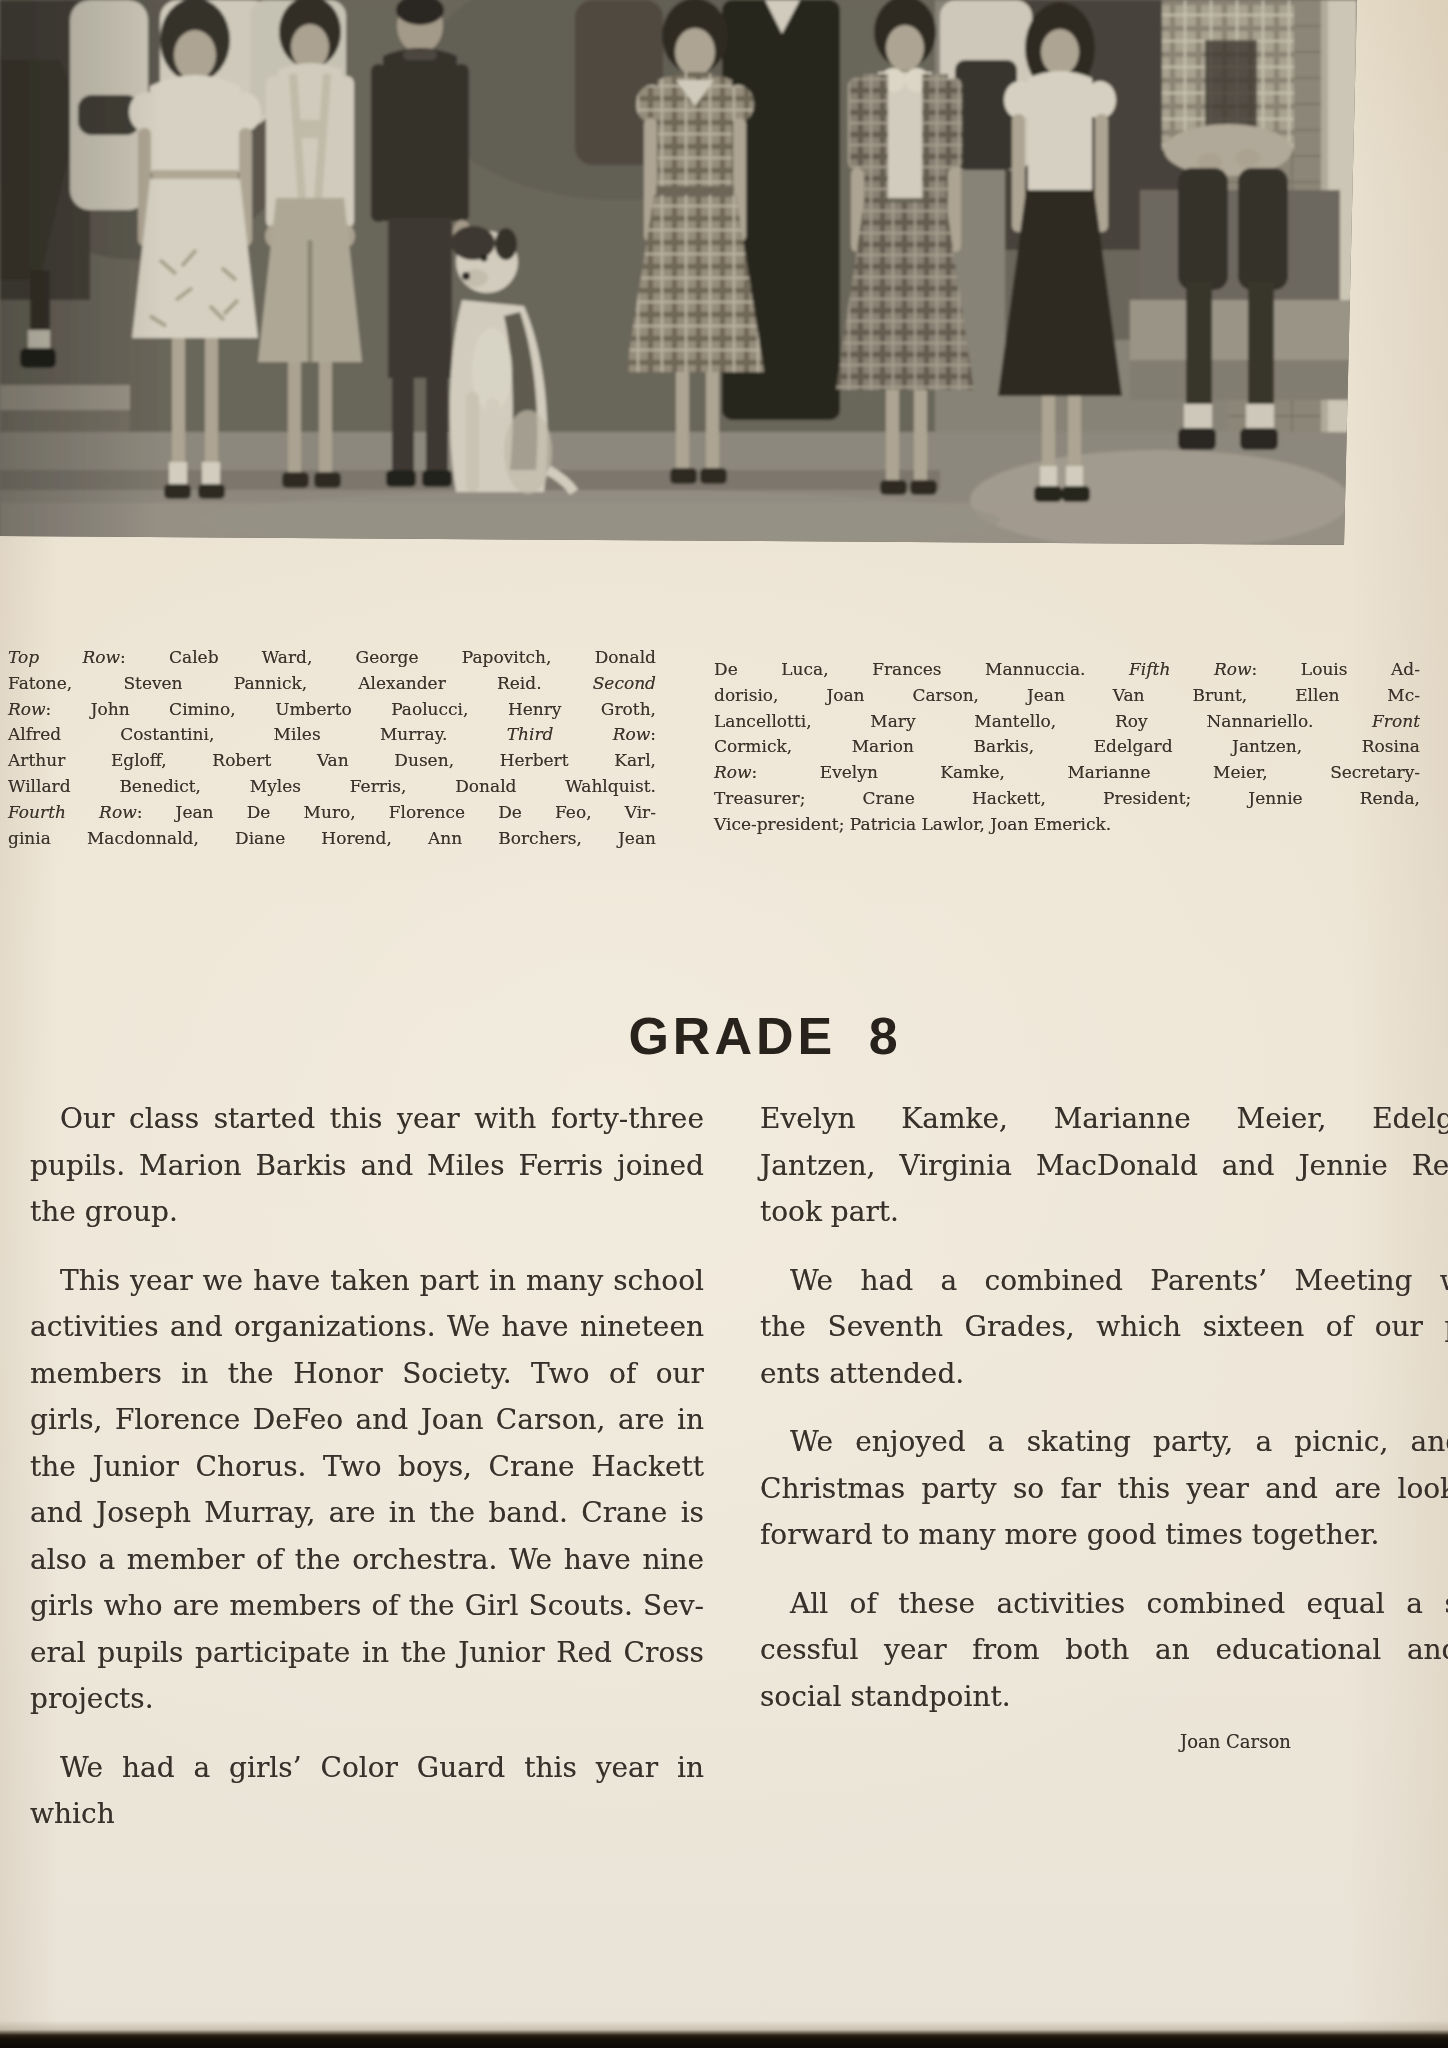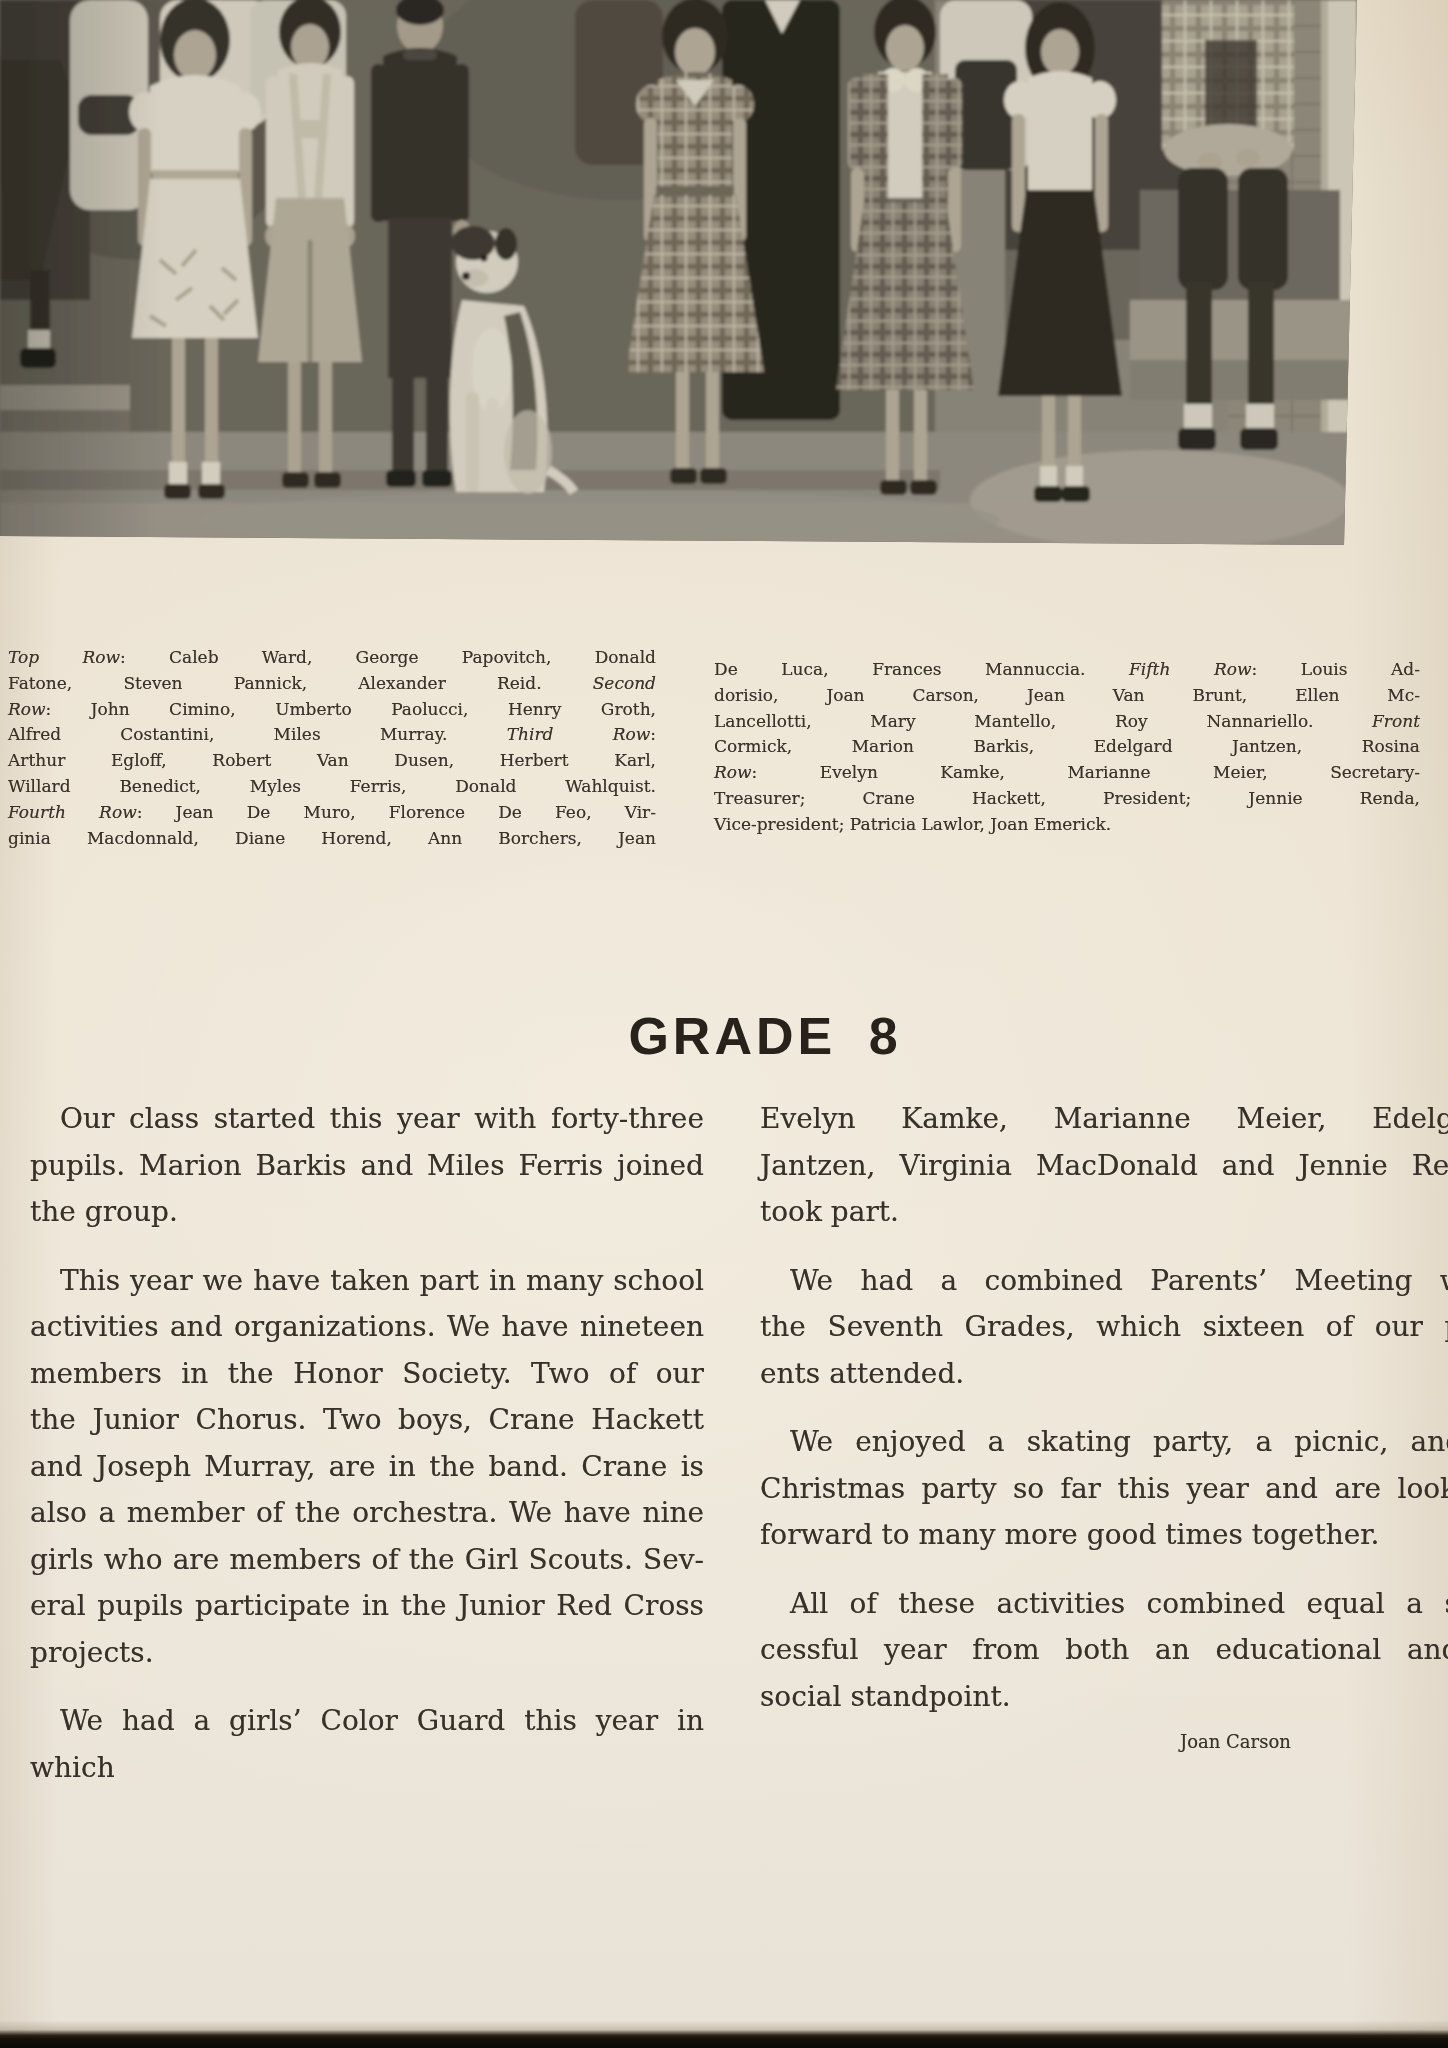--- a/index.html
+++ b/index.html
@@ -309,20 +309,21 @@
 
   <h1 class="heading">GRADE 8</h1>
 
   <div class="bod col-left">
       <div class="ln ind"><span>Our class started this year with forty-three</span></div>
       <div class="ln"><span>pupils.  Marion Barkis and Miles Ferris joined</span></div>
       <div class="ln nj"><span>the group.</span></div>
       <div class="ln ind gap"><span>This year we have taken part in many school</span></div>
       <div class="ln"><span>activities and organizations.  We have nineteen</span></div>
       <div class="ln"><span>members in the Honor Society.  Two of our</span></div>
+      <div class="ln"><span>girls, Florence DeFeo and Joan Carson, are in</span></div>
       <div class="ln"><span>the Junior Chorus.  Two boys, Crane Hackett</span></div>
       <div class="ln"><span>and Joseph Murray, are in the band.  Crane is</span></div>
       <div class="ln"><span>also a member of the orchestra.  We have nine</span></div>
       <div class="ln"><span>girls who are members of the Girl Scouts.  Sev-</span></div>
       <div class="ln"><span>eral pupils participate in the Junior Red Cross</span></div>
       <div class="ln nj"><span>projects.</span></div>
       <div class="ln ind gap"><span>We had a girls’ Color Guard this year in which</span></div>
     </div>
 
   <div class="bod col-right">

